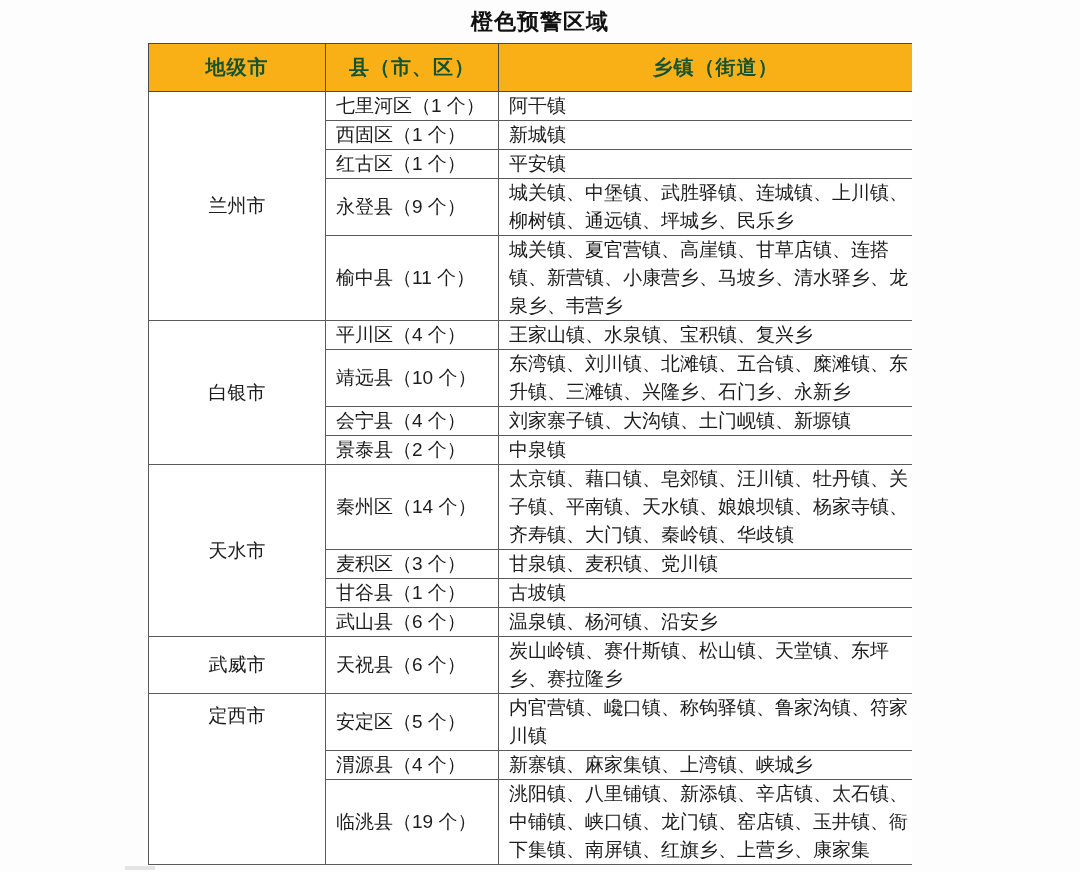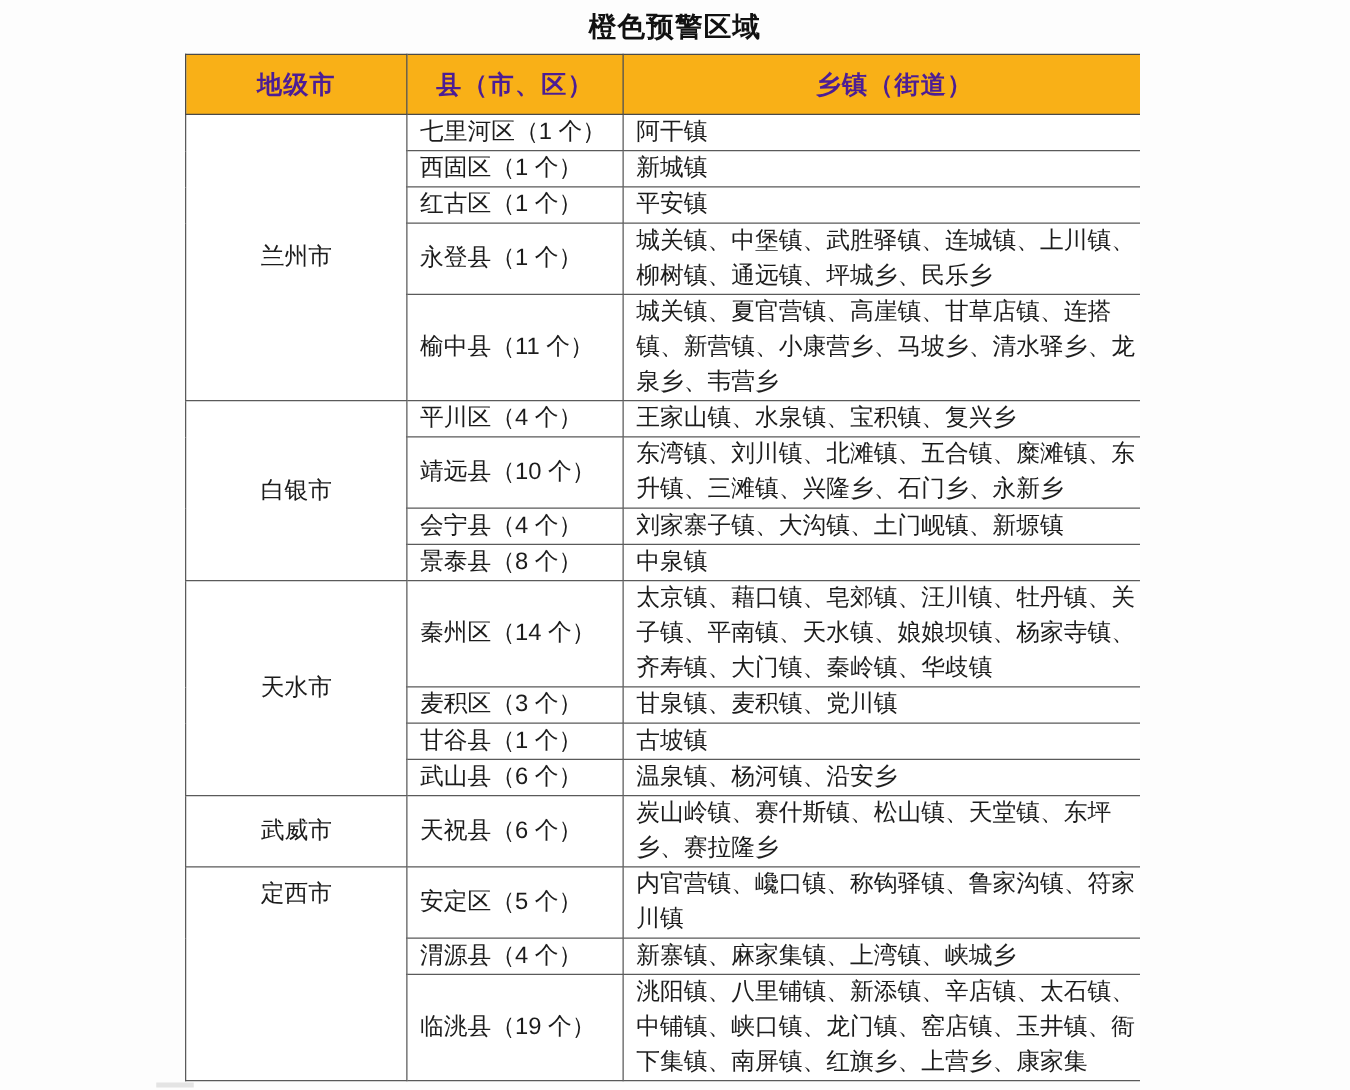--- a/index.html
+++ b/index.html
@@ -37,21 +37,21 @@
   }
   table.warning-table col.c1 { width: 177px; }
   table.warning-table col.c2 { width: 173px; }
   table.warning-table col.c3 { width: 434px; }
   table.warning-table th {
     background: #F9B017;
     border: 1px solid #4a4a4a;
     height: 45px;
     font-size: 20px;
     font-weight: bold;
-    color: #4c1d95;
+    color: #14532d;
     text-align: center;
     letter-spacing: 1px;
   }
   table.warning-table td {
     border: 1px solid #5a5a5a;
     font-size: 19px;
     color: #1c1c1c;
     line-height: 28px;
     padding: 0 10px;
     vertical-align: middle;
@@ -96,21 +96,21 @@
         </tr>
         <tr>
           <td class="county-cell">西固区（1 个）</td>
           <td class="towns-cell">新城镇</td>
         </tr>
         <tr>
           <td class="county-cell">红古区（1 个）</td>
           <td class="towns-cell">平安镇</td>
         </tr>
         <tr>
-          <td class="county-cell">永登县（1 个）</td>
+          <td class="county-cell">永登县（9 个）</td>
           <td class="towns-cell">城关镇、中堡镇、武胜驿镇、连城镇、上川镇、柳树镇、通远镇、坪城乡、民乐乡</td>
         </tr>
         <tr>
           <td class="county-cell">榆中县（11 个）</td>
           <td class="towns-cell">城关镇、夏官营镇、高崖镇、甘草店镇、连搭镇、新营镇、小康营乡、马坡乡、清水驿乡、龙泉乡、韦营乡</td>
         </tr>
 
         <tr>
           <td class="city-cell" rowspan="4">白银市</td>
           <td class="county-cell">平川区（4 个）</td>
@@ -118,21 +118,21 @@
         </tr>
         <tr>
           <td class="county-cell">靖远县（10 个）</td>
           <td class="towns-cell">东湾镇、刘川镇、北滩镇、五合镇、糜滩镇、东升镇、三滩镇、兴隆乡、石门乡、永新乡</td>
         </tr>
         <tr>
           <td class="county-cell">会宁县（4 个）</td>
           <td class="towns-cell">刘家寨子镇、大沟镇、土门岘镇、新塬镇</td>
         </tr>
         <tr>
-          <td class="county-cell">景泰县（8 个）</td>
+          <td class="county-cell">景泰县（2 个）</td>
           <td class="towns-cell">中泉镇</td>
         </tr>
 
         <tr>
           <td class="city-cell" rowspan="4">天水市</td>
           <td class="county-cell">秦州区（14 个）</td>
           <td class="towns-cell">太京镇、藉口镇、皂郊镇、汪川镇、牡丹镇、关子镇、平南镇、天水镇、娘娘坝镇、杨家寺镇、齐寿镇、大门镇、秦岭镇、华歧镇</td>
         </tr>
         <tr>
           <td class="county-cell">麦积区（3 个）</td>

